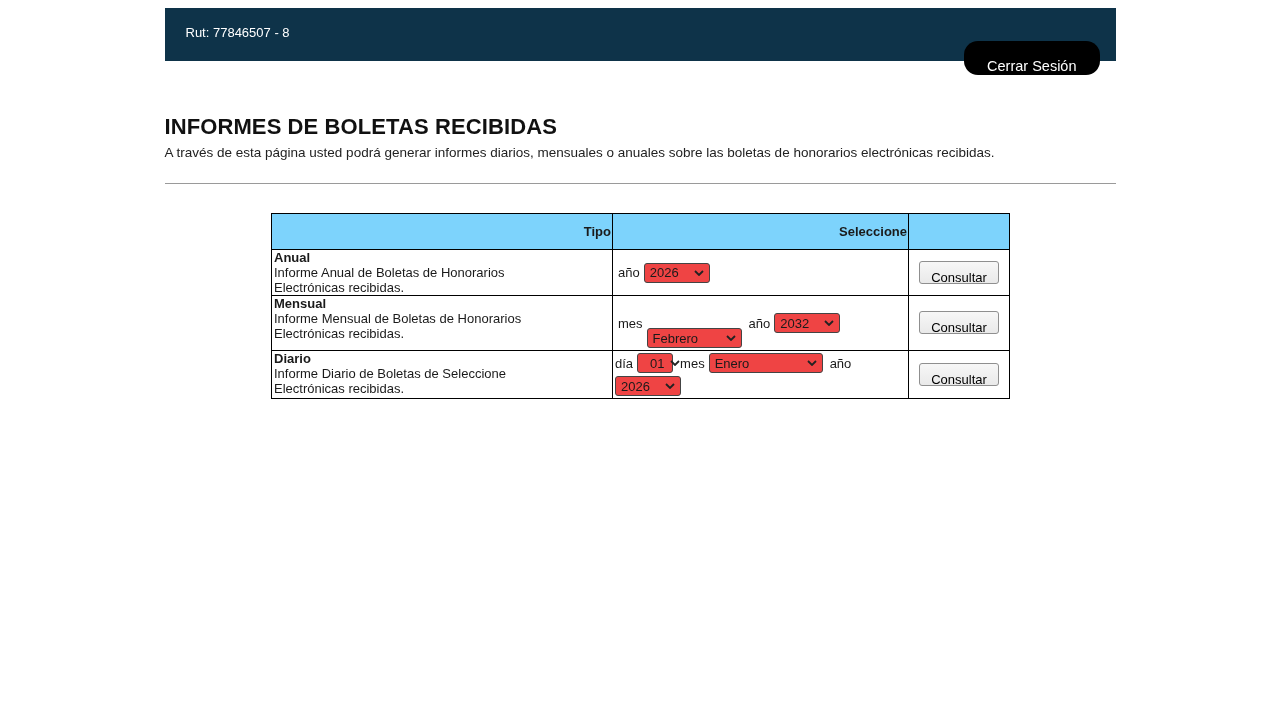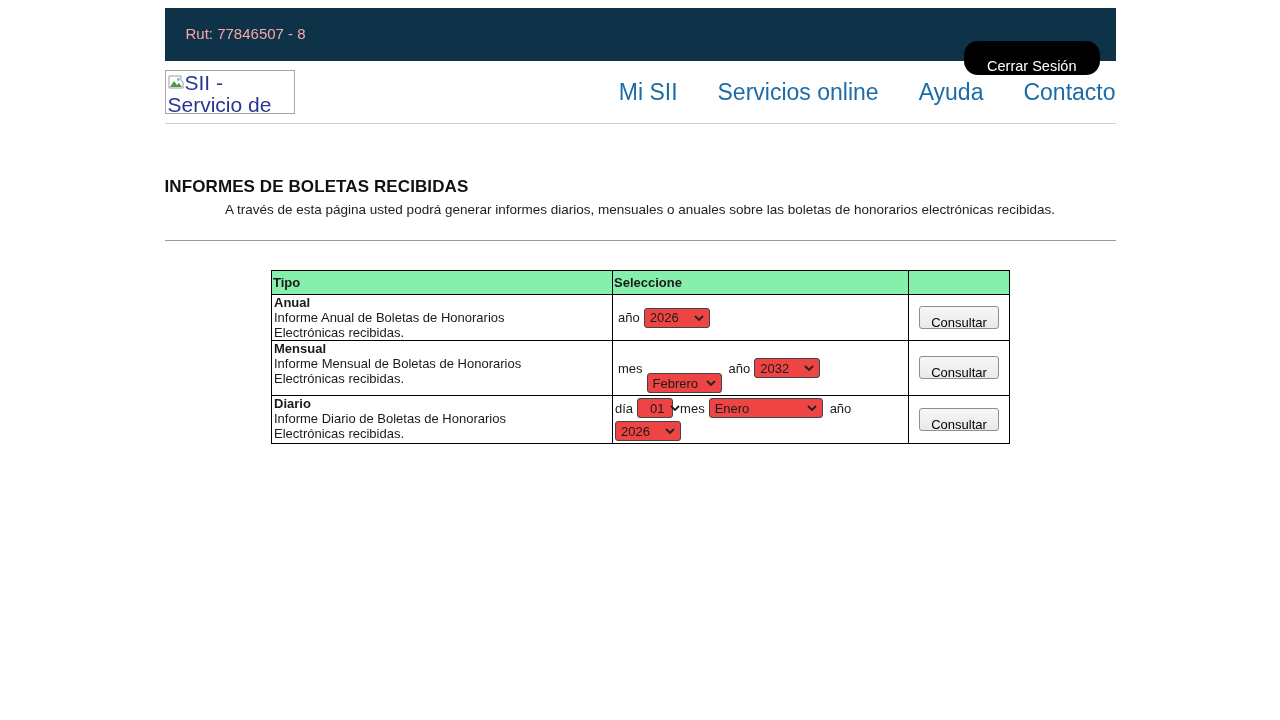--- a/index.html
+++ b/index.html
@@ -14,21 +14,21 @@
 
   
   .topbar {
     margin-top: 8px;
     height: 53px;
     background: #0e3349;
     position: relative;
   }
   .rut-label {
     position: absolute; left: 21px; top: 17px;
-    color: #fca5a5; font-size: 15px;
+    color: #ffffff; font-size: 13px;
   }
   .logout-btn {
     position: absolute; right: 16px; top: 13px;
     height: 28px; padding: 17px 23px;
     background: #000000; color: #fff;
     border: none; border-radius: 14px;
     font-size: 14.5px; font-family: "Liberation Sans", sans-serif;
     cursor: pointer;
     margin-top: 20px;
   }
@@ -51,40 +51,40 @@
   }
   .logo-box .broken-ico { display: inline-block; vertical-align: baseline; margin-right: 1px; }
   .main-nav { display: flex; align-items: center; gap: 40px; }
   .main-nav a {
     color: #1b6ca8; font-size: 23px; text-decoration: none; cursor: pointer;
   }
 
   
   .page-title {
     margin: 53px 0 0 0;
-    font-size: 17px; font-weight: bold; color: #111;
+    font-size: 22px; font-weight: bold; color: #111;
     letter-spacing: 0.1px;
   }
-  .page-desc { margin: 5px 0 0 0; font-size: 13.5px; color: #222; text-align: center; }
+  .page-desc { margin: 5px 0 0 0; font-size: 13.5px; color: #222; }
   .divider {
     border: none; border-top: 1px solid #9a9a9a;
     margin: 23px 0 0 0;
   }
 
   .consulta-wrap { width: 738px; margin: 29px auto 0; }
   .prompt { font-size: 13.5px; font-weight: bold; padding-left: 8px; margin-bottom: 5px; }
 
   table.informes {
     width: 738px; border-collapse: collapse; table-layout: fixed;
     font-size: 13px;
   }
   table.informes th, table.informes td { border: 1px solid #000; }
   table.informes th {
-    background: #86efac; font-weight: bold; height: 24px; padding: 1px;
-    text-align: left;
+    background: #7dd3fc; font-weight: bold; height: 36px; padding: 1px;
+    text-align: right;
   }
   td.cell-tipo { vertical-align: top; padding: 0 2px; line-height: 15px; height: 46px; }
   .row-type { font-weight: bold; display: block; }
   .row-desc { display: block; max-width: 262px; }
   td.cell-sel { vertical-align: middle; padding: 2px 2px 2px 5px; }
   td.cell-action { vertical-align: middle; text-align: center; }
   tr.row-diario td.cell-tipo { height: 48px; }
   tr.row-diario td.cell-sel { padding-left: 2px; margin-left: 32px; }
   tr.row-diario .sel-line + .sel-line { margin-top: 3px; }
   .sel-line { display: flex; align-items: center; }
@@ -92,21 +92,21 @@
   .fld-gap { margin-left: 7px; }
 
   .fake-select {
     display: inline-flex; align-items: center;
     height: 20px; padding: 0 5px;
     background: #ef4444; border: 1px solid #444; border-radius: 3px;
     cursor: pointer; flex: 0 0 auto;
   }
   .fake-select .chev { margin-left: auto; display: inline-flex; padding-left: 5px; }
   .w-year  { width: 66px; }
-  .w-month { width: 75px; margin-top: 30px; }
+  .w-month { width: 95px; margin-top: 30px; }
   .w-month-lg { width: 114px; }
   .w-day   { width: 36px; padding: 0 12px; }
 
   .btn-consultar {
     font-size: 13px; font-family: "Liberation Sans", sans-serif;
     height: 23px; padding: 8px 11px;
     background: linear-gradient(#f7f7f7, #e9e9e9);
     border: 1px solid #8f8f8f; border-radius: 3px;
     color: #000; cursor: pointer;
   }
@@ -114,37 +114,20 @@
 </head>
 <body>
 
 <div class="container">
 
   <div class="topbar">
     <span class="rut-label">Rut: 77846507 - 8</span>
     <button class="logout-btn">Cerrar Sesión</button>
   </div>
 
-  <div class="header">
-    <div class="logo-box">
-      <span class="broken-ico">
-        <svg width="16" height="15" viewBox="0 0 16 15">
-          <polygon points="1,1 13,1 13,5 15,7 15,13 1,13" fill="#ffffff" stroke="#9e9e9e" stroke-width="1"></polygon>
-          <polygon points="2,12 6,6 9,10 11,8 14,12" fill="#4c9a43"></polygon>
-          <circle cx="10.5" cy="4.5" r="1.4" fill="#7db4d8"></circle>
-        </svg>
-      </span><span>SII - Servicio de</span>
-    </div>
-    <nav class="main-nav">
-      <a>Mi SII</a>
-      <a>Servicios online</a>
-      <a>Ayuda</a>
-      <a>Contacto</a>
-    </nav>
-  </div>
 
   <h1 class="page-title">INFORMES DE BOLETAS RECIBIDAS</h1>
   <p class="page-desc">A través de esta página usted podrá generar informes diarios, mensuales o anuales sobre las boletas de honorarios electrónicas recibidas.</p>
   <hr class="divider">
 
   <div class="consulta-wrap">
 
     <table class="informes">
       <colgroup>
           <col style="width:341px">
@@ -211,21 +194,21 @@
             </div>
           </td>
           <td class="cell-action">
             <button class="btn-consultar">Consultar</button>
           </td>
         </tr>
 
         <tr class="row-diario">
           <td class="cell-tipo">
             <span class="row-type">Diario</span>
-            <span class="row-desc">Informe Diario de Boletas de Honorarios Electrónicas recibidas.</span>
+            <span class="row-desc">Informe Diario de Boletas de Seleccione Electrónicas recibidas.</span>
           </td>
           <td class="cell-sel">
             <div class="sel-line">
               <span class="fld-label">día</span>
               <span class="fake-select w-day">
                 <span>01</span>
                 <span class="chev">
                     <svg width="10" height="6" viewBox="0 0 10 6">
                       <polyline points="1,1 5,5 9,1" stroke="#222" stroke-width="1.8" fill="none"></polyline>
                     </svg>

